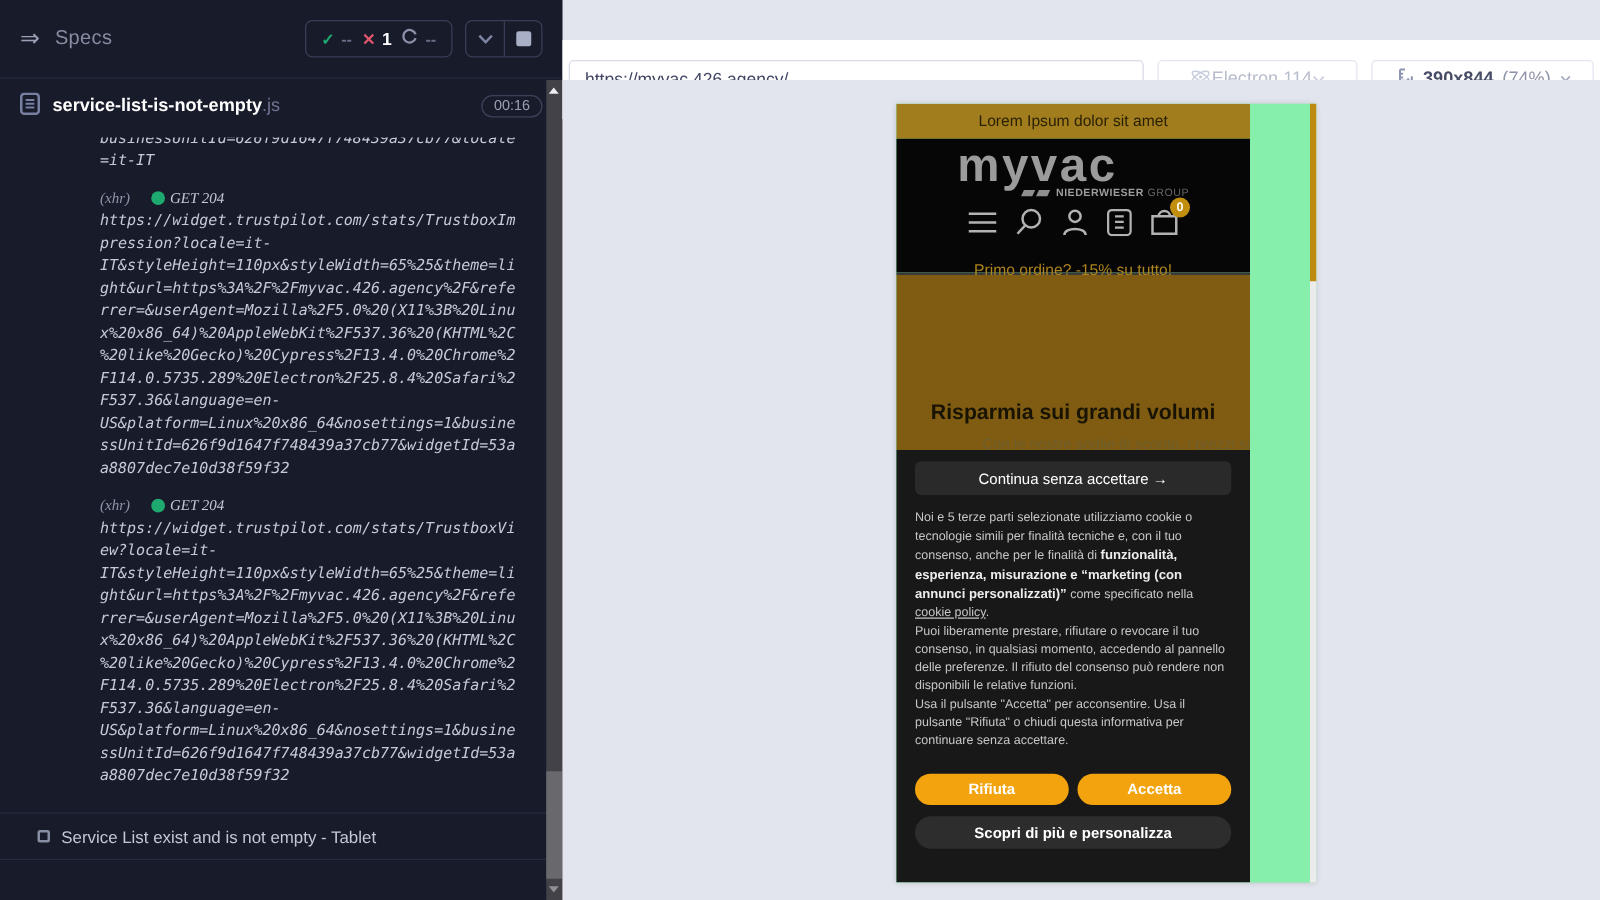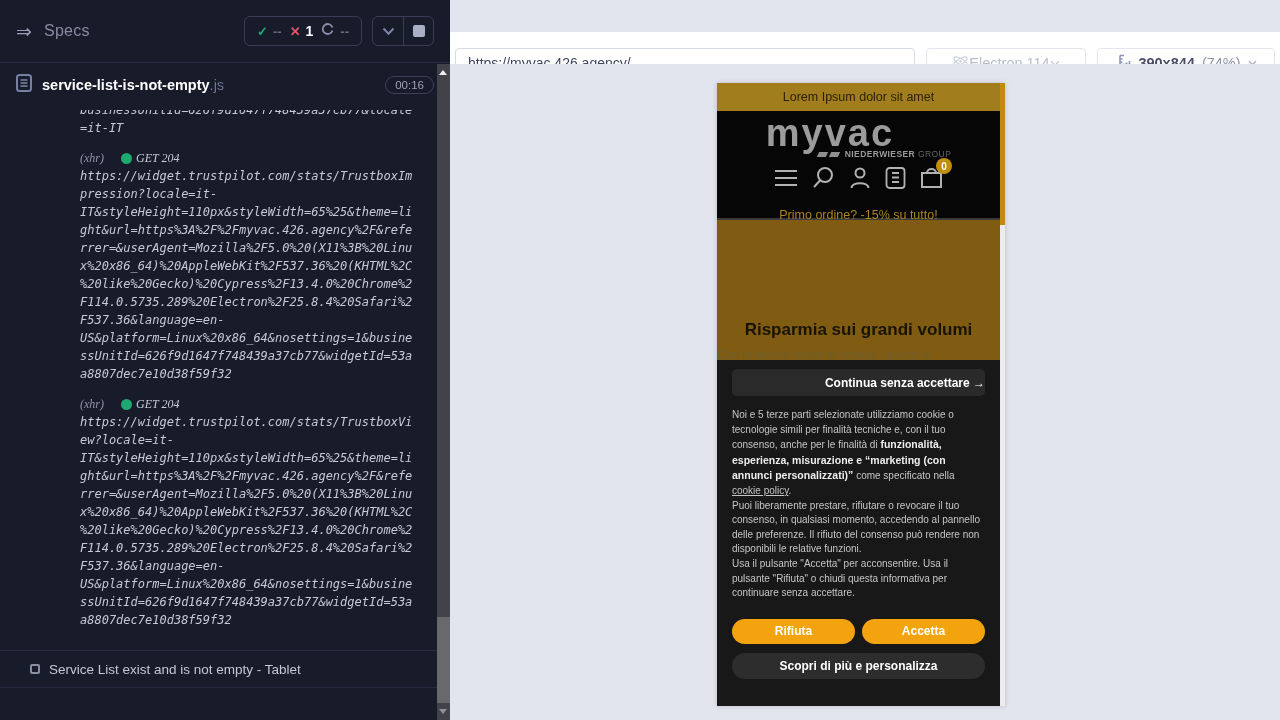--- a/index.html
+++ b/index.html
@@ -73,21 +73,21 @@
                  background:#ffffff; display:flex; align-items:center; justify-content:center;
                  gap:0; color:#b7bdcc; font-size:14.5px; cursor:pointer; }
   .size-btn { width:178px; height:31px; border:1px solid #e3e6f0; border-radius:4px;
               background:#ffffff; display:flex; align-items:center; justify-content:center;
               gap:7px; cursor:pointer; }
   .size-dim { color:#474d66; font-weight:bold; font-size:14.5px; }
   .size-zoom { color:#8d93a8; font-size:14.5px; }
 
   
   .stage { position:absolute; left:450px; top:64px; width:830px; height:656px; background:#e3e5ee; }
-  .viewport { position:absolute; left:267px; top:19px; width:288px; height:623px;
+  .viewport { position:absolute; left:267px; top:19px; width:336px; height:623px;
               background:#86efac; box-shadow:0 0 5px rgba(0,0,0,.18); }
   .site { position:absolute; left:0; top:0; width:283px; height:623px; overflow:hidden; }
 
   .notice { height:28px; background:#a27d1e; color:#2a2104; font-size:12.5px;
             display:flex; align-items:center; justify-content:center; }
   .site-header { height:107px; background:#060606; display:flex; flex-direction:column;
                  align-items:center; padding-top:4px; }
   .logo-main { color:#9b9b9b; font-size:38px; font-weight:bold; letter-spacing:2px;
                line-height:36px; }
   .logo-sub { display:flex; align-items:center; gap:3px; margin:-2px 0 0 52px; }
@@ -98,28 +98,28 @@
   .cart-wrap { position:relative; }
   .badge { position:absolute; top:-8px; right:-9px; width:16px; height:16px; border-radius:50%;
            background:#c28e0d; color:#ffffff; font-size:10px; font-weight:bold;
            display:flex; align-items:center; justify-content:center; }
   .promo { color:#ad841d; font-size:12.5px; margin-top:15px; }
 
   .hr-line { height:2px; background:#3a3a3a; }
   .hero { position:relative; height:140px; background:#7f5c12; overflow:hidden; }
   .hero-title { position:absolute; top:100px; width:100%; text-align:center;
                 color:#191304; font-size:17px; font-weight:bold; }
-  .hero-sub { position:absolute; top:128px; width:100%; text-align:left;
+  .hero-sub { position:absolute; top:128px; width:100%; text-align:right;
               color:#6e5e2d; font-size:12px; }
 
   .cookie { position:absolute; left:0; top:277px; width:283px; height:346px;
             background:#181818; padding:9px 15px 0; }
   .ck-continue { display:block; width:100%; height:27px; background:#2a2a2a; border:none;
-                 border-radius:5px; color:#ffffff; font-weight:bold; font-size:12px;
-                 font-family:"Liberation Sans", sans-serif; cursor:pointer;text-align:right; }
+                 border-radius:5px; color:#ffffff; font-weight:normal; font-size:12px;
+                 font-family:"Liberation Sans", sans-serif; cursor:pointer; }
   .ck-text { margin-top:12px; font-size:10px; line-height:14.6px; color:#c6c6c6; }
   .ck-p { display:block; }
   .ck-text strong { color:#ededed; font-size:10.5px; }
   .ck-link { color:#c6c6c6; text-decoration:underline; cursor:pointer; }
   .ck-row { display:flex; gap:7px; margin-top:18px; }
   .ck-gold { flex:1; height:25px; background:#f2a30d; border:none; border-radius:13px;
              color:#ffffff; font-weight:bold; font-size:12px;
              font-family:"Liberation Sans", sans-serif; cursor:pointer; }
   .ck-more { display:block; width:100%; height:26px; margin-top:9px; background:#2d2d2d;
              border:none; border-radius:13px; color:#ffffff; font-weight:bold; font-size:12px;

